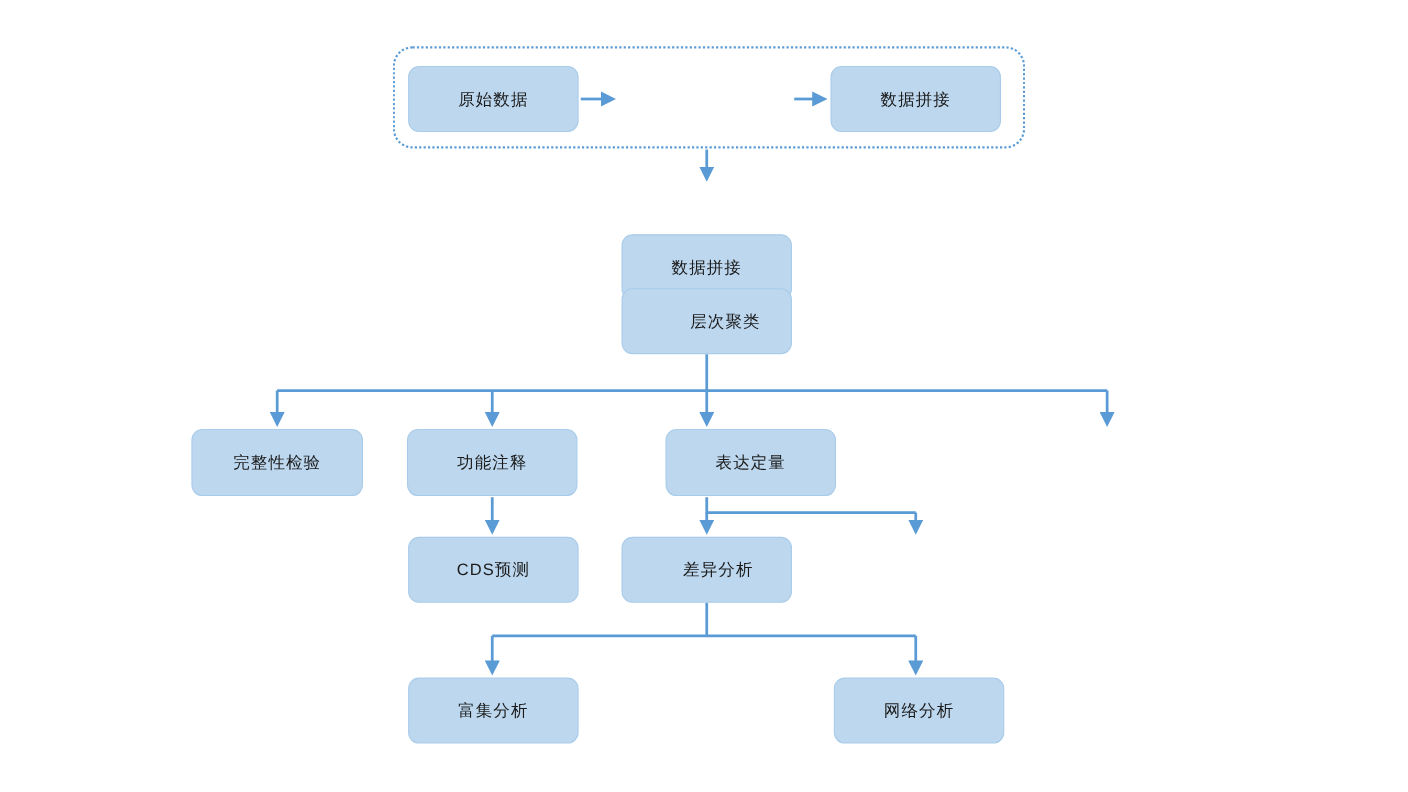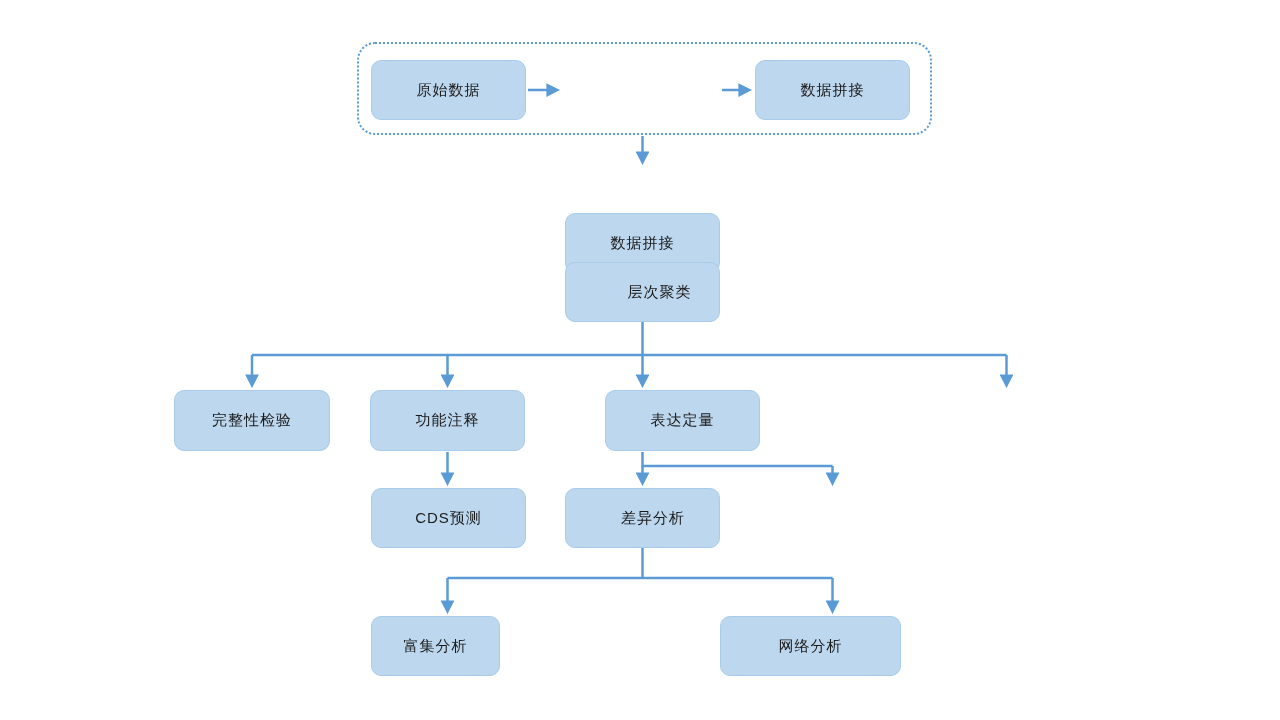--- a/index.html
+++ b/index.html
@@ -63,22 +63,22 @@
   .n-qc{left:755px;top:60px;width:155px;height:60px;}
   .n-assembly{left:565px;top:169px;width:155px;height:60px;margin-top:44px;}
   .n-clustering{left:565px;top:262px;width:155px;height:60px;padding-left:34px;}
   .n-completeness{left:174px;top:390px;width:156px;height:61px;}
   .n-annotation{left:370px;top:390px;width:155px;height:61px;}
   .n-expression{left:565px;top:390px;width:155px;height:61px;margin-left:40px;}
   .n-ssr{left:929px;top:390px;width:155px;height:61px;}
   .n-cds{left:371px;top:488px;width:155px;height:60px;}
   .n-diff{left:565px;top:488px;width:155px;height:60px;padding-left:21px;}
   .n-variation{left:755px;top:488px;width:155px;height:60px;}
-  .n-enrichment{left:371px;top:616px;width:129px;height:60px;}
-  .n-network{left:720px;top:616px;width:181px;height:60px;}
+  .n-enrichment{left:371px;top:616px;width:155px;height:60px;}
+  .n-network{left:758px;top:616px;width:155px;height:60px;}
 </style>
 </head>
 <body>
 
 <div class="canvas">
 
   <svg class="edges-svg" viewBox="0 0 1280 720" xmlns="http://www.w3.org/2000/svg">
     <defs>
       <marker id="arrow" viewBox="0 0 10 10" refX="7" refY="5" markerWidth="5.5" markerHeight="5.5" orient="auto">
         <path d="M0,0 L10,5 L0,10 Z" class="arrowhead"></path>

